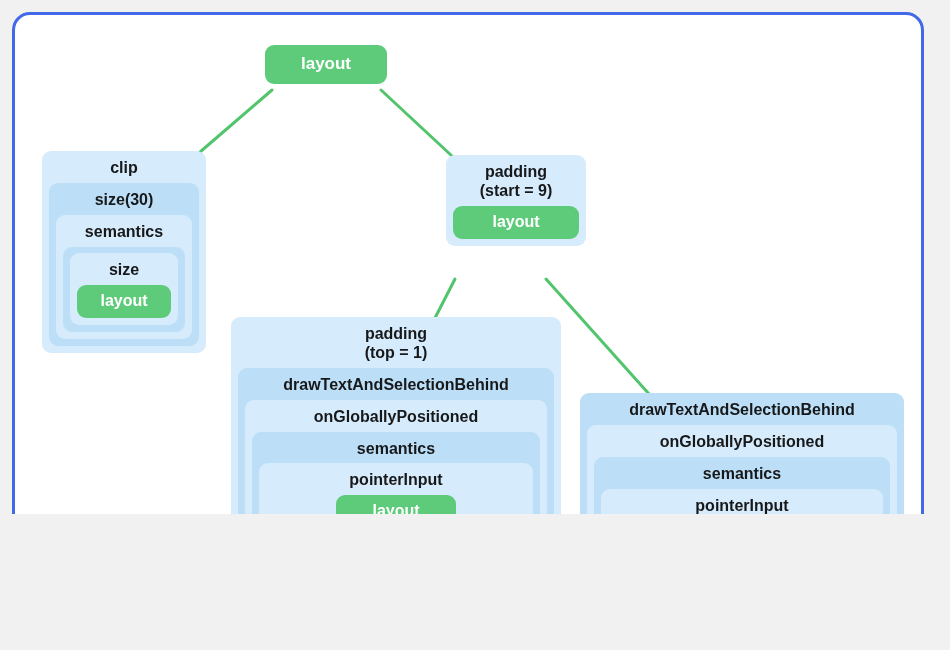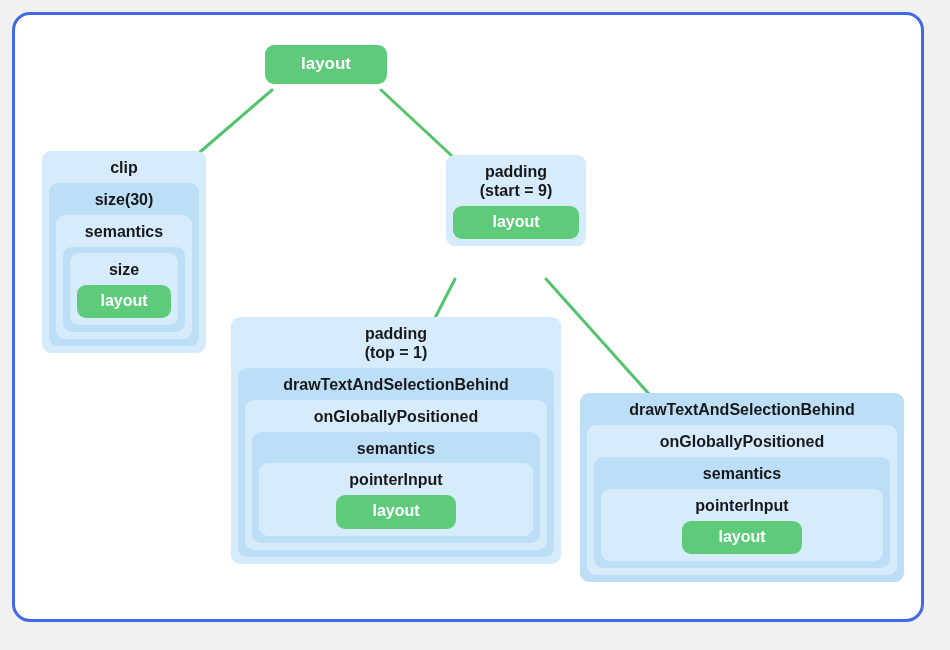--- a/index.html
+++ b/index.html
@@ -3,21 +3,21 @@
 <meta charset="utf-8">
 <style>
   html, body {
     margin: 0;
     padding: 0;
     background: #f1f1f1;
   }
   #screen {
     position: relative;
     width: 950px;
-    height: 650px;
+    height: 514px;
     background: #f1f1f1;
     font-family: "Liberation Sans", sans-serif;
     overflow: hidden;
   }
   
   #diagram-frame {
     position: absolute;
     left: 12px;
     top: 12px;
     width: 912px;

